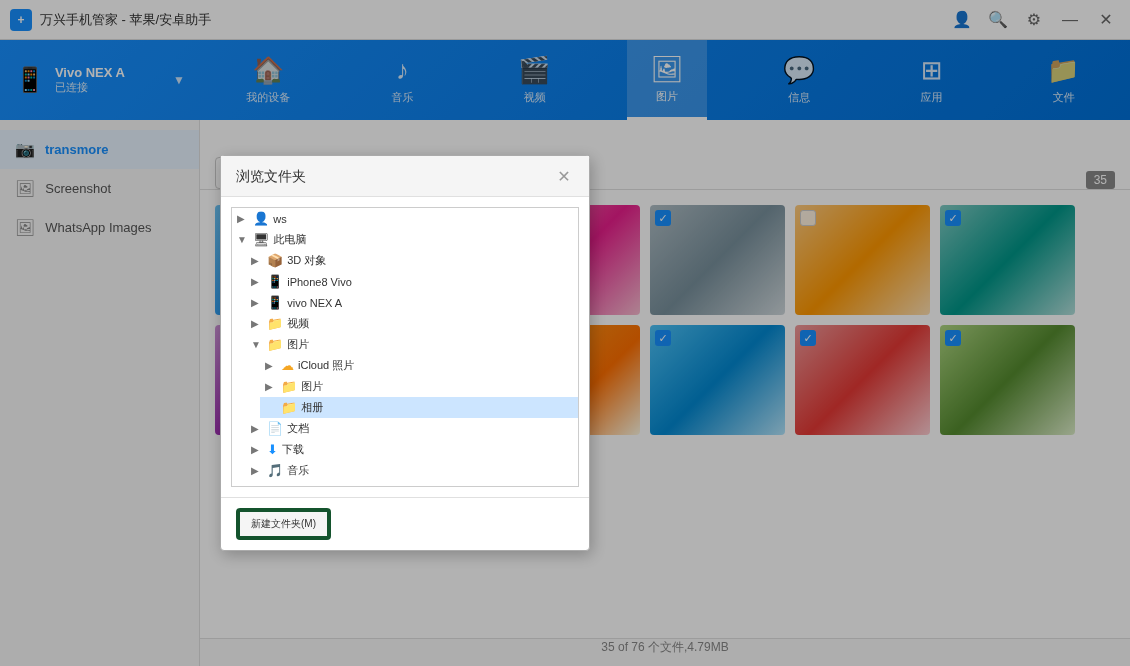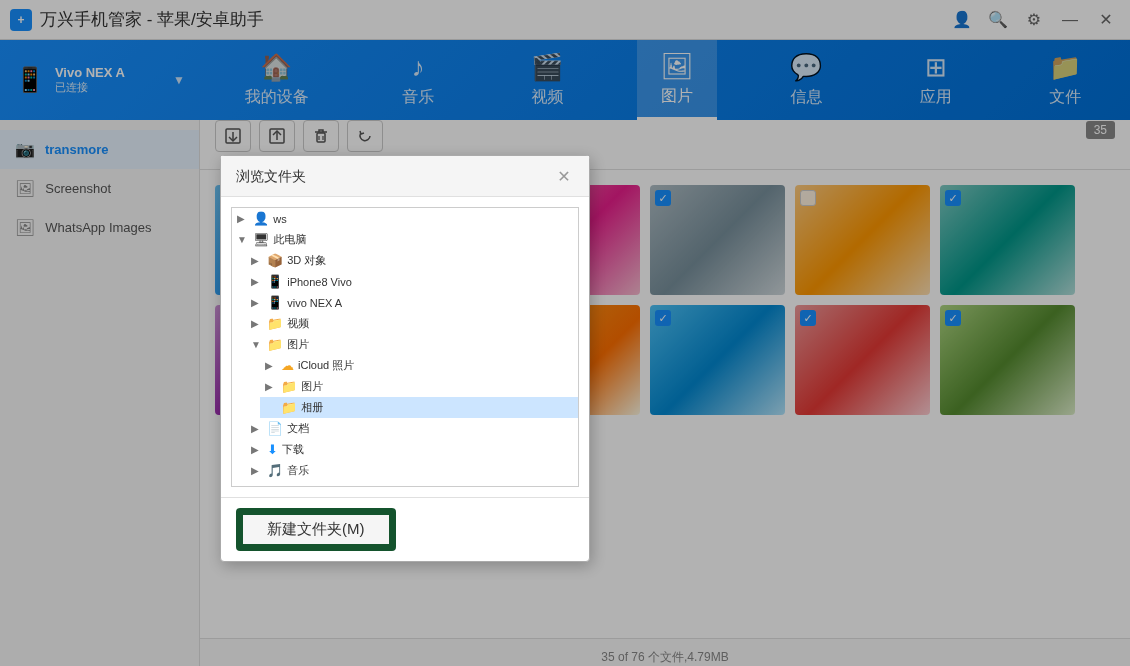--- a/index.html
+++ b/index.html
@@ -15,21 +15,21 @@
       border-bottom: 1px solid #ddd;
     }
     .titlebar-logo {
       width: 22px; height: 22px;
       background: #1890ff;
       border-radius: 4px;
       display: flex; align-items: center; justify-content: center;
       color: white; font-size: 12px; font-weight: bold;
       margin-right: 8px;
     }
-    .titlebar-title { font-size: 17px; color: #333; flex: 1; }
+    .titlebar-title { font-size: 13px; color: #333; flex: 1; }
     .titlebar-controls { display: flex; gap: 8px; }
     .titlebar-btn { width: 28px; height: 28px; border: none; background: none; cursor: pointer; border-radius: 4px; display: flex; align-items: center; justify-content: center; font-size: 16px; color: #666; }
 
     
     .navbar {
       height: 80px;
       background: linear-gradient(135deg, #1890ff, #0070d8);
       display: flex;
       align-items: center;
     }
@@ -46,21 +46,21 @@
     .device-status { font-size: 11px; opacity: 0.85; }
     .device-arrow { font-size: 12px; opacity: 0.8; cursor: pointer; }
     .nav-items { display: flex; flex: 1; justify-content: space-around; height: 100%; }
     .nav-item {
       display: flex; flex-direction: column; align-items: center; justify-content: center;
       color: white; cursor: pointer; padding: 0 20px; min-width: 80px;
       opacity: 0.85; transition: background 0.2s;
     }
     .nav-item.active { background: rgba(255,255,255,0.2); opacity: 1; border-bottom: 3px solid white; }
     .nav-item-icon { font-size: 26px; margin-bottom: 4px; }
-    .nav-item-label { font-size: 16px; }
+    .nav-item-label { font-size: 11px; }
 
     
     .main { display: flex; height: calc(666px - 40px - 80px); }
 
     
     .sidebar {
       width: 200px;
       background: #f8f8f8;
       border-right: 1px solid #e0e0e0;
       padding-top: 10px;
@@ -83,23 +83,24 @@
       display: flex;
       flex-direction: column;
       position: relative;
     }
 
     
     .toolbar {
       height: 50px;
       border-bottom: 1px solid #e0e0e0;
       display: flex;
-      align-items: flex-start;
+      align-items: flex-end;
       padding: 0 15px;
       gap: 8px;
+      margin-top: 20px;
     }
     .toolbar-btn {
       width: 36px; height: 32px;
       border: 1px solid #ccc;
       background: #fff;
       border-radius: 4px;
       cursor: pointer;
       display: flex; align-items: center; justify-content: center;
       font-size: 15px; color: #555;
     }
@@ -160,21 +161,21 @@
       padding: 2px 8px;
       border-radius: 3px;
       z-index: 3;
     }
 
     
     .statusbar {
       height: 28px;
       border-top: 1px solid #e0e0e0;
       display: flex;
-      align-items: flex-end;
+      align-items: flex-start;
       justify-content: center;
       font-size: 12px;
       color: #888;
       background: #fafafa;
     }
 
     
     .modal-overlay {
       position: fixed; top: 0; left: 0; right: 0; bottom: 0;
       background: rgba(0,0,0,0.3);
@@ -231,25 +232,25 @@
     .tree-label { font-size: 11px; }
     .indent-1 { margin-left: 14px; }
     .indent-2 { margin-left: 28px; }
 
     .dialog-footer {
       display: flex; align-items: center; justify-content: space-between;
       padding: 10px 15px;
       border-top: 1px solid #e0e0e0;
     }
     .dialog-btn {
-      padding: 5px 24px;
+      padding: 5px 11px;
       border-radius: 4px;
-      border: 7px solid #14532d;
+      border: 4px solid #14532d;
       cursor: pointer;
-      font-size: 15px;
+      font-size: 10px;
       color: #333;
       background: #f5f5f5;
     }
     .dialog-btn.primary {
       background: #1890ff;
       color: white;
       border-color: #1890ff;
     }
   </style>
 </head>

